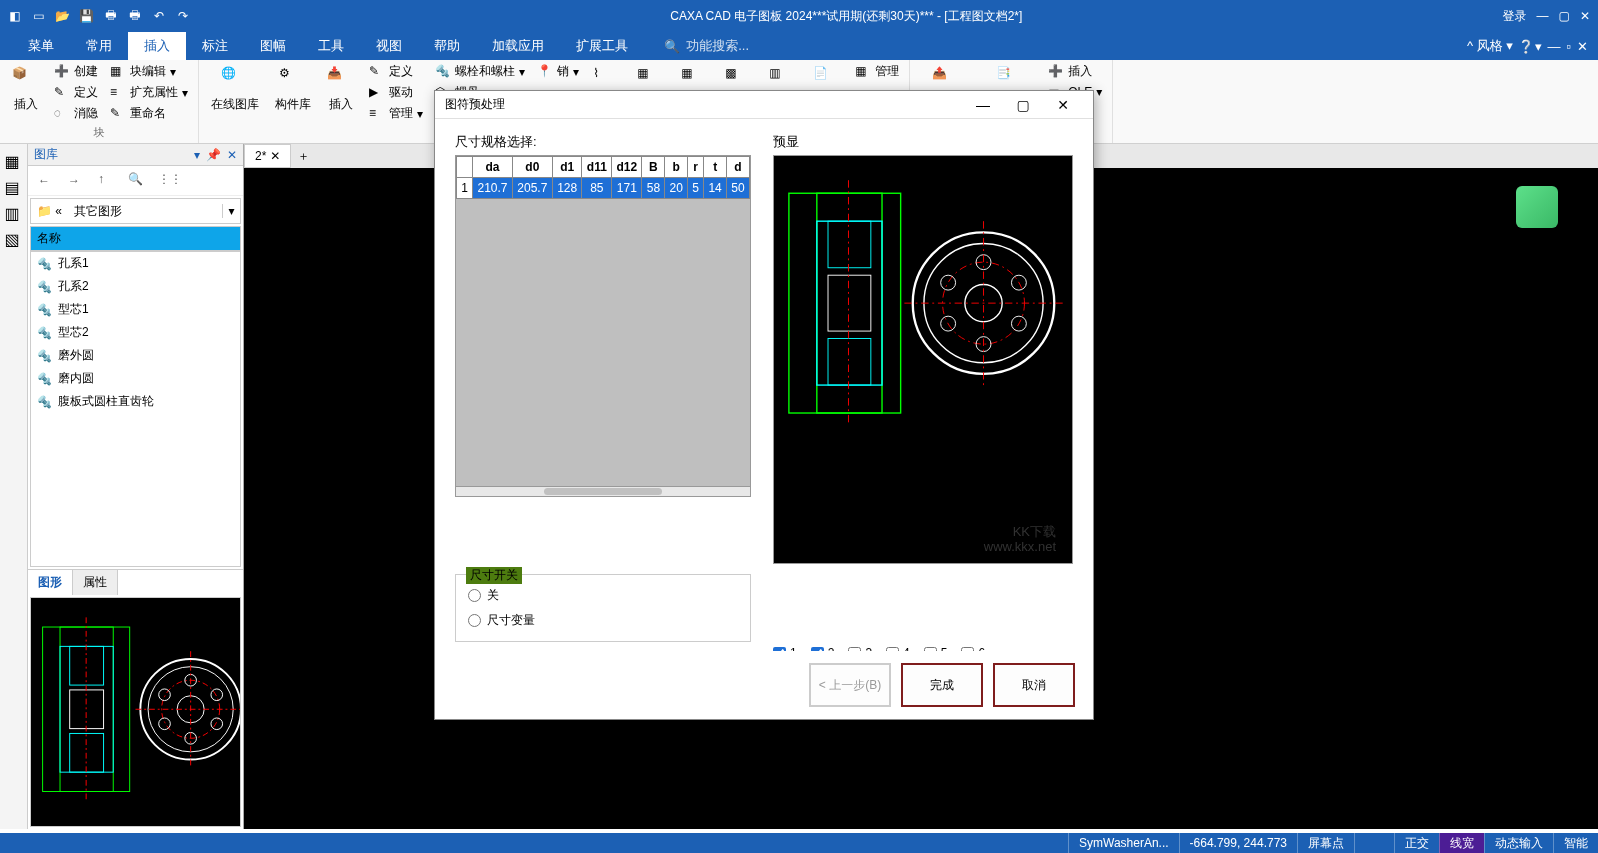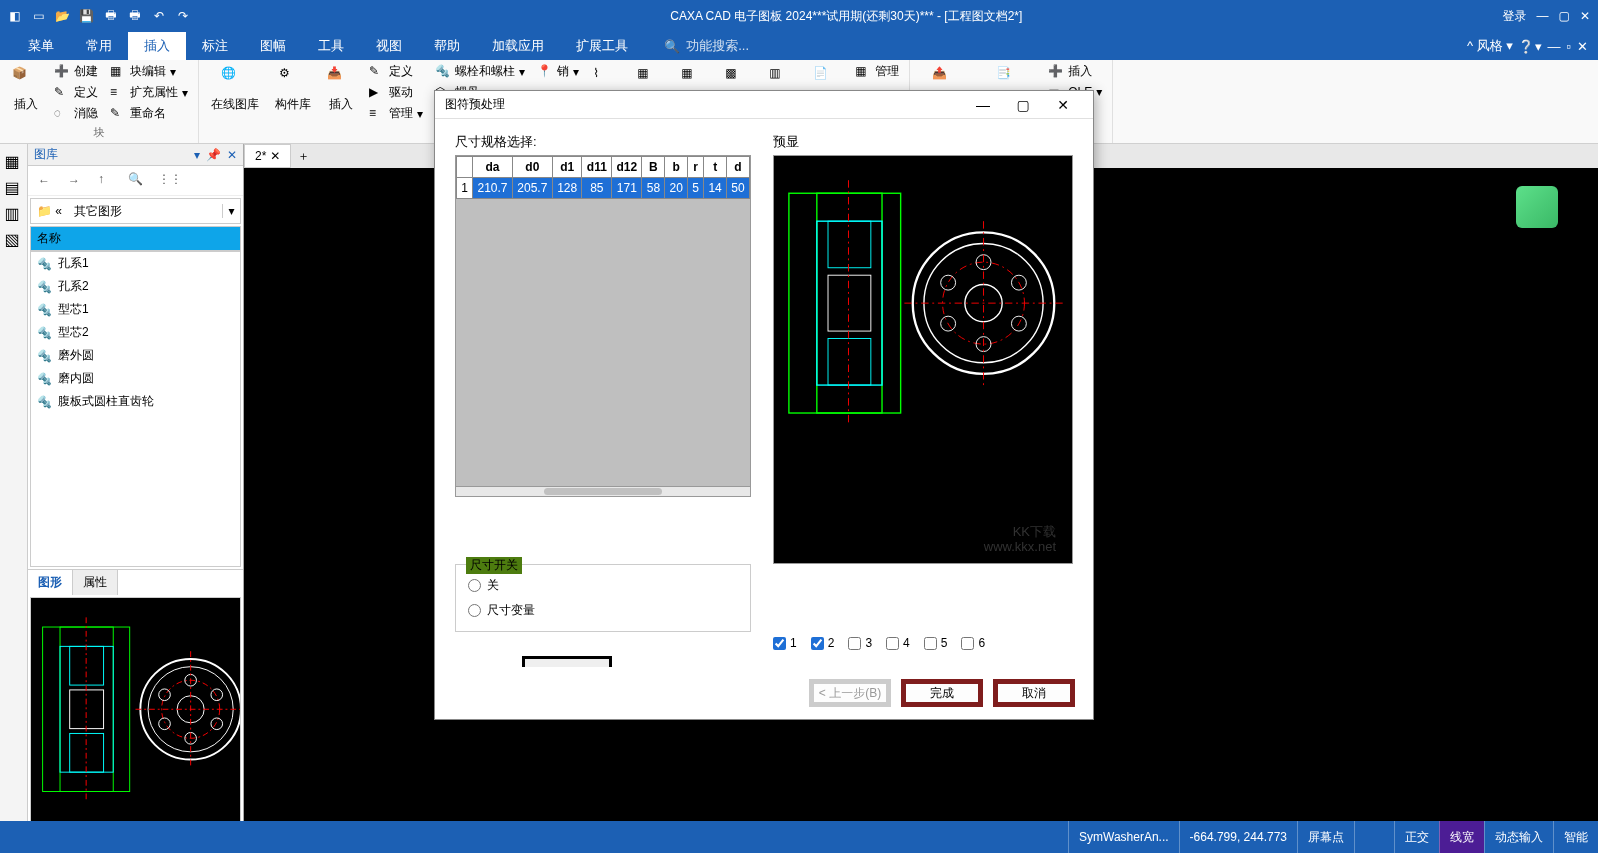--- a/index.html
+++ b/index.html
@@ -56,21 +56,21 @@
 
 
 .canvas { position: absolute; top: 168px; left: 244px; right: 0; bottom: 24px; background: #000; }
 .logo-right { position: absolute; top: 186px; right: 40px; width: 42px; height: 42px; background: linear-gradient(135deg,#5de08a,#3ab866); border-radius: 6px; }
 
 
 .dialog { position: absolute; top: 90px; left: 434px; width: 660px; height: 630px; background: #fff; border: 1px solid #888; box-shadow: 2px 2px 12px rgba(0,0,0,0.3); font-size: 12px; display: flex; flex-direction: column; }
 .dlg-title { height: 28px; display: flex; align-items: center; padding: 0 10px; border-bottom: 1px solid #e0e0e0; }
 .dlg-title-text { flex: 1; }
 .dlg-ctrl { width: 40px; text-align: center; font-size: 14px; cursor: pointer; }
-.dlg-body { flex: 1; padding: 14px 20px; display: flex; flex-direction: column; overflow: hidden; }
+.dlg-body { flex: 1; padding: 14px 20px; display: flex; flex-direction: column; gap: 10px; overflow: hidden; }
 .dlg-row1 { display: flex; gap: 22px; }
 .dlg-col-left { flex: 0 0 296px; display: flex; flex-direction: column; }
 .dlg-col-right { flex: 1; display: flex; flex-direction: column; }
 .dlg-label { font-size: 13px; margin-bottom: 4px; }
 .dlg-table-wrap { border: 1px solid #999; background: #bfbfbf; height: 332px; overflow: hidden; }
 .dlg-table { border-collapse: collapse; width: 100%; font-size: 12px; }
 .dlg-table th, .dlg-table td { border: 1px solid #888; padding: 3px 4px; text-align: center; background: #fff; white-space: nowrap; }
 .dlg-table tr.sel td { background: #1e6fd6; color: #fff; }
 .dlg-table tr.sel td:first-child { background: #fff; color: #000; }
 .dlg-scroll { height: 10px; background: #e8e8e8; border: 1px solid #999; border-top: none; position: relative; }
@@ -85,25 +85,25 @@
 
 .dlg-checks { display: flex; gap: 14px; align-items: center; margin-top: 72px; }
 .dlg-checks label { display: flex; align-items: center; gap: 4px; }
 .dlg-checks input { accent-color: #1e6fd6; }
 
 .dlg-scale-row { display: flex; align-items: center; gap: 16px; margin-top: 6px; }
 .dlg-scale-row select { width: 90px; height: 37px; border: 3px solid #000000; }
 
 .dlg-hr { border-top: 1px solid #ddd; margin-top: 14px; }
 .dlg-footer { display: flex; justify-content: flex-end; gap: 10px; padding: 12px 18px; }
-.dlg-btn { min-width: 82px; height: 28px; border: 5px solid #7f1d1d; background: #fdfdfd; cursor: pointer; font-size: 12px; }
+.dlg-btn { min-width: 82px; height: 44px; border: 2px solid #7f1d1d; background: #fdfdfd; cursor: pointer; font-size: 12px; }
 .dlg-btn.disabled { color: #999; border-color: #ccc; }
 
 
-.status-bar { position: absolute; bottom: 0; left: 0; right: 0; height: 32px; background: #1c60b4; color: #fff; font-size: 12px; display: flex; align-items: center; }
+.status-bar { position: absolute; bottom: 0; left: 0; right: 0; height: 20px; background: #1c60b4; color: #fff; font-size: 12px; display: flex; align-items: center; }
 .status-left { flex: 1; }
 .status-seg { padding: 0 10px; border-left: 1px solid rgba(255,255,255,0.3); height: 100%; display: flex; align-items: center; }
 .status-seg.hl { background: #4c1d95; }
 
 
 .cad-draw { position: absolute; inset: 0; }
 
 
 .watermark { position: absolute; right: 16px; bottom: 8px; color: #5a5a5a; font-size: 13px; opacity: 0.55; text-align: right; line-height: 1.2; }
 </style>

